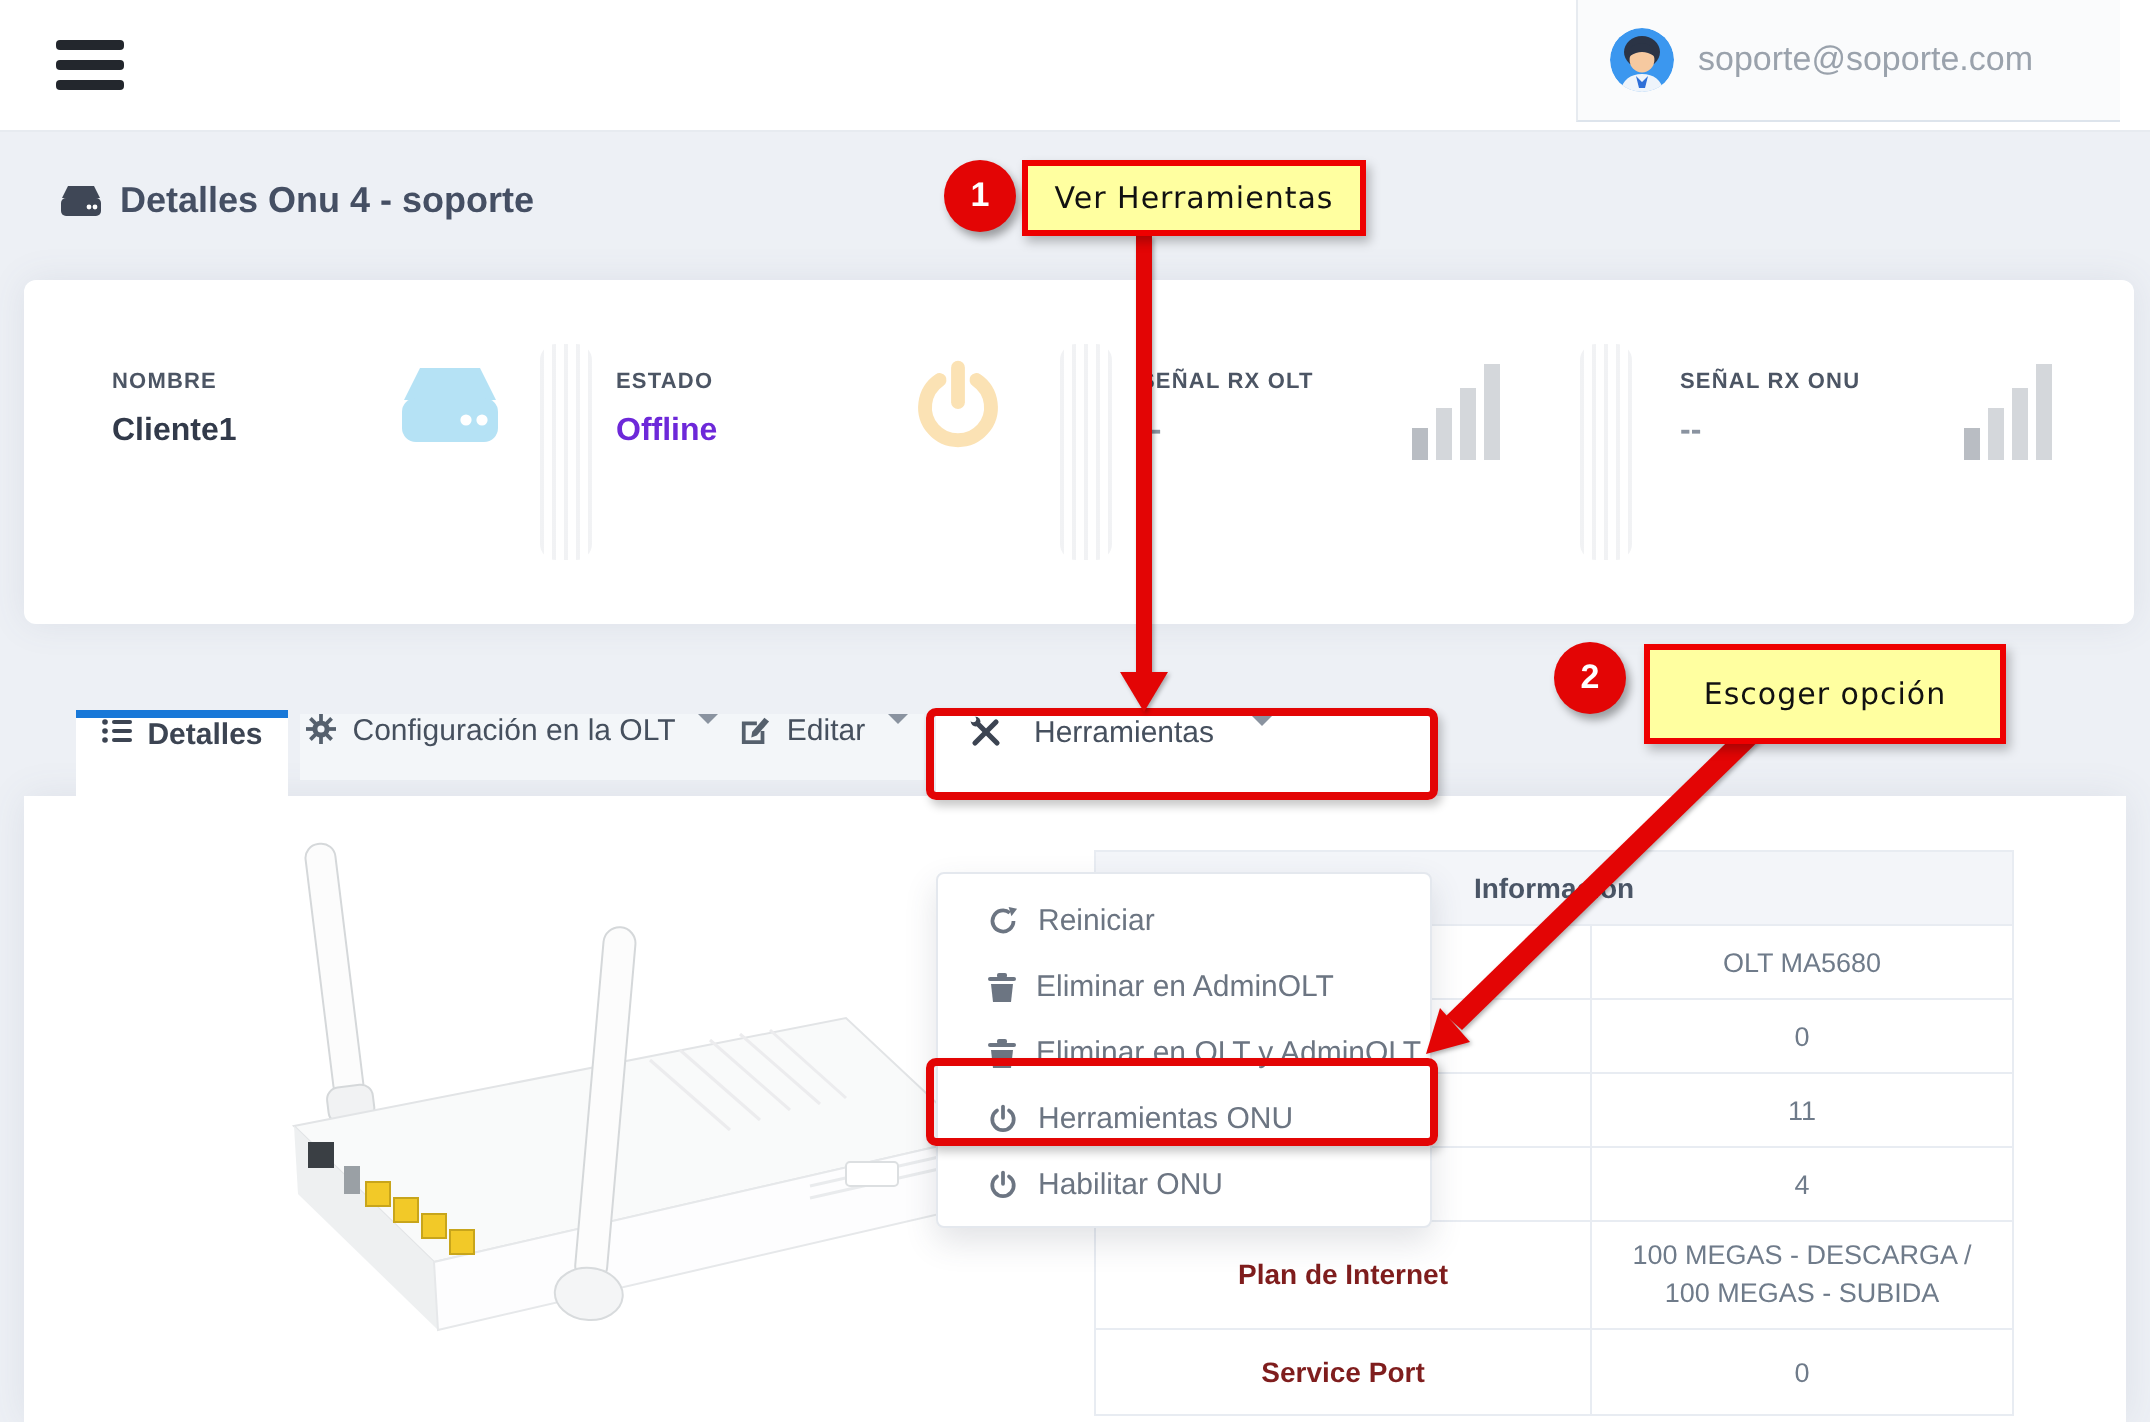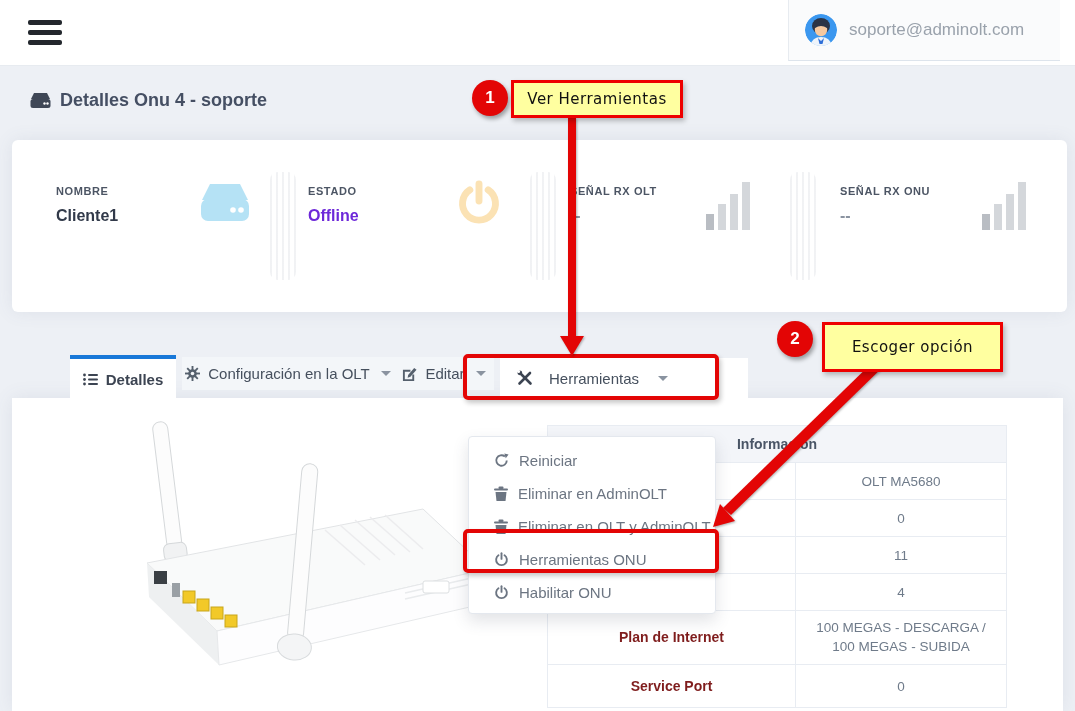--- a/index.html
+++ b/index.html
@@ -51,21 +51,21 @@
                 border-radius:6px; box-shadow:0 0 18px rgba(90,100,130,.10); }
   .stat { position:absolute; top:45px; }
   .stat-label { font-size:11px; font-weight:bold; color:#4c5564; letter-spacing:.6px; }
   .stat-value { font-size:16px; font-weight:bold; color:#323a4a; margin-top:10px; }
   .stat-value.muted { color:#8a93a0; font-weight:bold; }
   .stat-icon { position:absolute; top:40px; }
   .stat-divider { position:absolute; top:32px; width:26px; height:108px; border-radius:8px;
     background:repeating-linear-gradient(90deg, rgba(120,130,150,.10) 0 2px, rgba(120,130,150,0) 2px 6px); }
 
   
-  .tab { display:flex; align-items:center; gap:8px; font-size:15px; color:#46505e; cursor:pointer;margin-left:32px; }
+  .tab { display:flex; align-items:flex-start; gap:8px; font-size:15px; color:#46505e; cursor:pointer; }
   #tab-detalles { left:38px; top:355px; width:106px; height:45px; background:#fff;
                   border-top:4px solid #1878d8; justify-content:center; font-weight:bold; color:#3c4452; }
   #tab-config { left:150px; top:357px; width:212px; height:33px; background:#f3f6f9; justify-content:center; }
   #tab-editar { left:362px; top:357px; width:100px; height:33px; background:#f3f6f9; justify-content:center; }
   #tab-herramientas { left:468px; top:358px; width:248px; height:40px; background:#fff; padding-left:17px;gap:16px; }
   .caret { width:0; height:0; border-left:5px solid transparent; border-right:5px solid transparent;
            border-top:5px solid #8a93a0; margin-left:3px; }
 
   
   .content-card { left:12px; top:398px; width:1051px; height:313px; background:#fff;
@@ -103,21 +103,21 @@
     <span class="avatar">
       <svg width="32" height="32" viewBox="0 0 32 32">
         <circle cx="16" cy="16" r="16" fill="#3b97ef"></circle>
         <ellipse cx="16" cy="12" rx="9" ry="8" fill="#2b3446"></ellipse>
         <circle cx="16" cy="16" r="6.2" fill="#f6c9a0"></circle>
         <path d="M10 10 q6 -5 12 0 l0 4 q-6 -4 -12 0 Z" fill="#2b3446"></path>
         <path d="M5 32 q2 -9 11 -9 q9 0 11 9 Z" fill="#eef4fb"></path>
         <path d="M13 24 l3 3 l3 -3 l-1.5 6 l-3 0 Z" fill="#2e6fd8"></path>
       </svg>
     </span>
-    <span class="user-email">soporte@adminolt.com</span>
+    <span class="user-email">soporte@soporte.com</span>
   </div>
 </div>
 
 <div class="abs page-title">
   <svg width="21" height="17" viewBox="0 0 21 17">
     <path d="M4 1 h13 l3 6 h-19 Z" fill="#3f4756"></path>
     <rect x="0.5" y="7" width="20" height="9" rx="2.5" fill="#3f4756"></rect>
     <circle cx="14.5" cy="11.5" r="1.2" fill="#fff"></circle>
       <circle cx="17.5" cy="11.5" r="1.2" fill="#fff"></circle>
   </svg>

